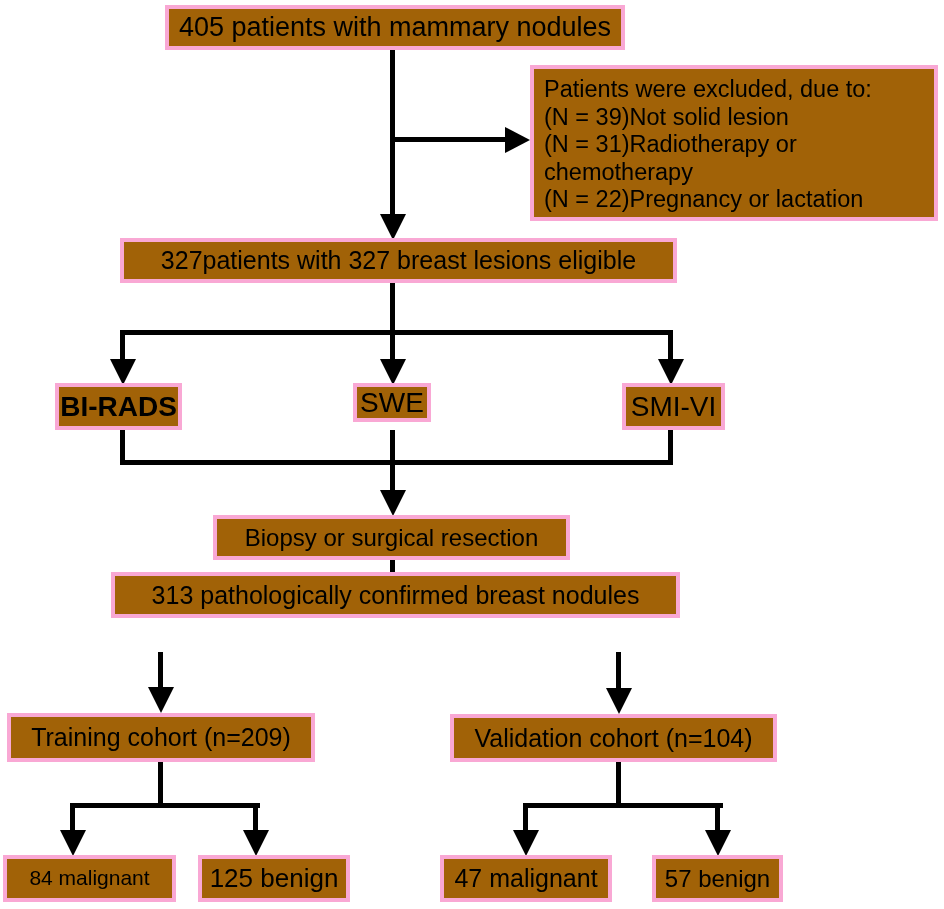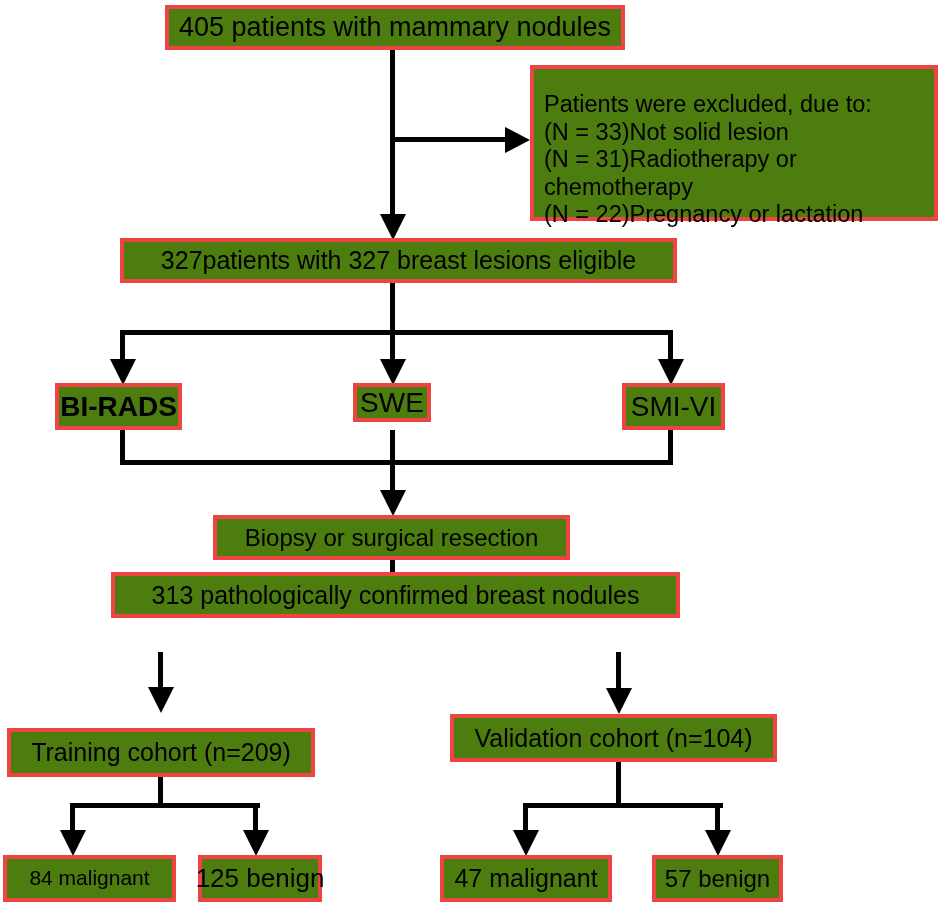--- a/index.html
+++ b/index.html
@@ -12,36 +12,36 @@
     width: 944px;
     height: 909px;
     background: #ffffff;
     font-family: "Liberation Sans", sans-serif;
     color: #000000;
     overflow: hidden;
   }
   .node {
     position: absolute;
     box-sizing: border-box;
-    border: 4px solid #ef4444;
-    background: #4d7c0f;
+    border: 4px solid #f9a8d4;
+    background: #a16207;
     display: flex;
     align-items: center;
     justify-content: center;
     white-space: nowrap;
     line-height: 1.05;
     z-index: 2;
     text-align: center;
   }
   .node.left-text {
     justify-content: flex-start;
     align-items: flex-start;
     flex-direction: column;
     white-space: nowrap;
-    padding: 22px 10px;
+    padding: 7px 10px;
   }
   .excl-line {
     font-size: 23.5px;
     line-height: 27.5px;
   }
   .vline, .hline {
     position: absolute;
     background: #000000;
     z-index: 1;
   }
@@ -66,45 +66,45 @@
 </style>
 </head>
 <body>
 
 <div id="stage">
 
   <div class="node" style="left:165px; top:5px; width:460px; height:45px; font-size:27px;">405 patients with mammary nodules</div>
 
   <div class="node left-text" style="left:530px; top:65px; width:408px; height:156px;">
     <div class="excl-line">Patients were excluded, due to:</div>
-    <div class="excl-line">(N = 33)Not solid lesion</div>
+    <div class="excl-line">(N = 39)Not solid lesion</div>
     <div class="excl-line">(N = 31)Radiotherapy or</div>
     <div class="excl-line">chemotherapy</div>
     <div class="excl-line">(N = 22)Pregnancy or lactation</div>
   </div>
 
   <div class="node" style="left:120px; top:238px; width:557px; height:45px; font-size:25px;">327patients with 327 breast lesions eligible</div>
 
   <div class="node" style="left:55px; top:383px; width:127px; height:47px; font-size:28px;font-weight:bold;">BI-RADS</div>
 
   <div class="node" style="left:353px; top:383px; width:78px; height:39px; font-size:28px;">SWE</div>
 
   <div class="node" style="left:213px; top:515px; width:357px; height:45px; font-size:24px;">Biopsy or surgical resection</div>
 
   <div class="node" style="left:622px; top:383px; width:103px; height:47px; font-size:28px;">SMI-VI</div>
 
   <div class="node" style="left:111px; top:572px; width:569px; height:46px; font-size:25px;">313 pathologically confirmed breast nodules</div>
 
-  <div class="node" style="left:7px; top:713px; width:308px; height:49px; font-size:25px;margin-top:15px;">Training cohort (n=209)</div>
+  <div class="node" style="left:7px; top:713px; width:308px; height:49px; font-size:25px;">Training cohort (n=209)</div>
 
   <div class="node" style="left:450px; top:714px; width:327px; height:48px; font-size:25px;">Validation cohort (n=104)</div>
 
   <div class="node" style="left:3px; top:855px; width:173px; height:47px; font-size:21px;">84 malignant</div>
 
-  <div class="node" style="left:198px; top:855px; width:124px; height:47px; font-size:26px;">125 benign</div>
+  <div class="node" style="left:198px; top:855px; width:152px; height:47px; font-size:26px;">125 benign</div>
 
   <div class="node" style="left:440px; top:855px; width:172px; height:47px; font-size:25px;">47 malignant</div>
 
   <div class="node" style="left:652px; top:855px; width:131px; height:47px; font-size:24px;">57 benign</div>
 
   <div class="vline" style="left:390px; top:48px; width:5px; height:167px;"></div>
   <div class="arrow-down" style="left:380px; top:214px;"></div>
 
   <div class="hline" style="left:390px; top:137px; width:117px; height:5px;"></div>
   <div class="arrow-right" style="left:505px; top:127px;"></div>

